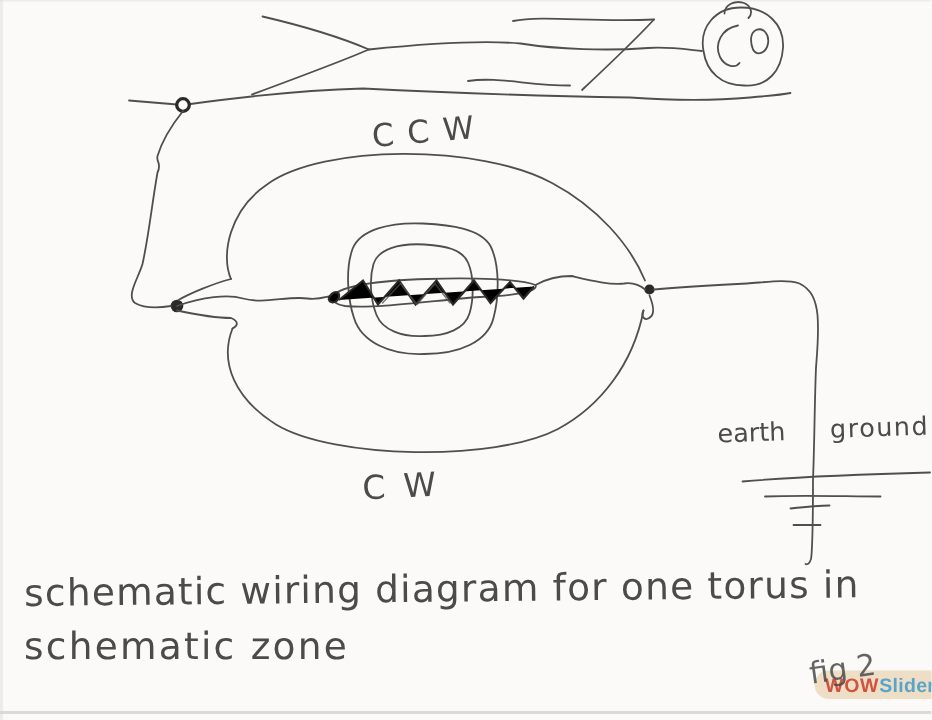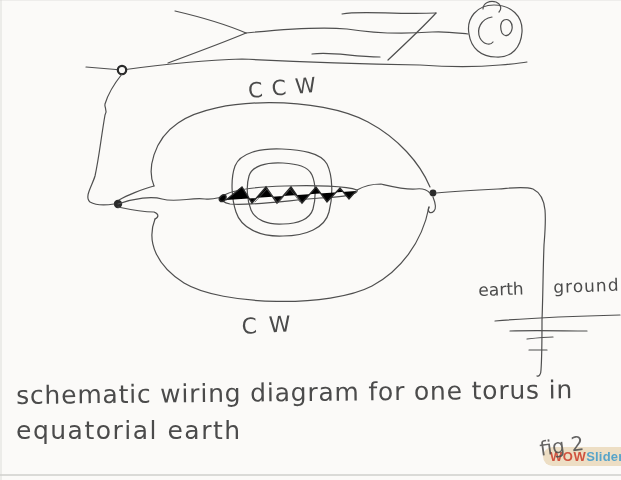--- a/index.html
+++ b/index.html
@@ -90,21 +90,21 @@
       <path class="s" d="M529,350 L547,350"></path>
     </g>
   </svg>
 
   <div class="hw lbl-ccw">CCW</div>
   <div class="hw lbl-cw">CW</div>
   <div class="hw lbl-earth">earth</div>
   <div class="hw lbl-ground">ground</div>
 
   <div class="hw cap1">schematic wiring diagram for one torus in</div>
-  <div class="hw cap2">equatorial earth</div>
+  <div class="hw cap2">schematic zone</div>
   <div class="hw fig-label">fig 2</div>
 
   <div class="watermark">
     <span class="wm-first">WOW</span><span class="wm-second">Slider</span>
   </div>
 
   <div class="edge-top"></div>
   <div class="edge-left"></div>
   <div class="edge-bottom"></div>
 </div>

